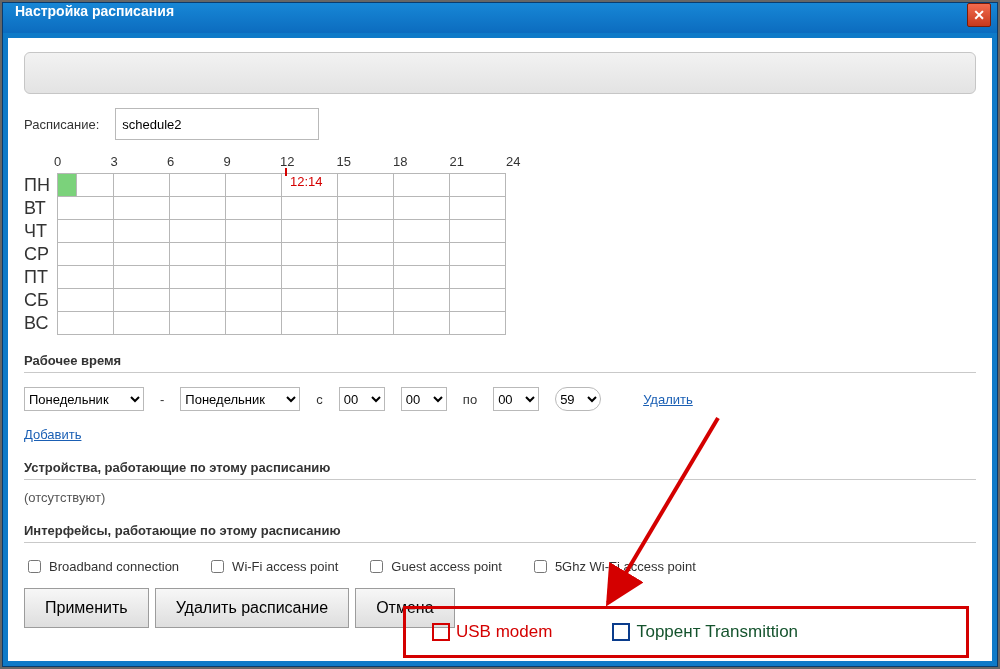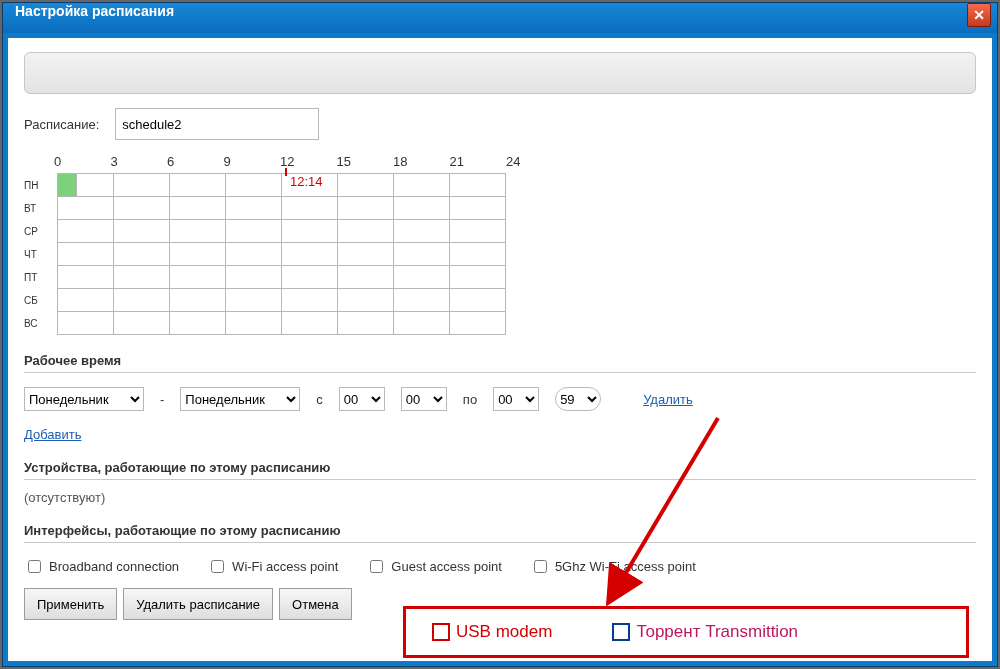--- a/index.html
+++ b/index.html
@@ -11,29 +11,29 @@
   .banner{height:40px;border:1px solid #c6c6c6;border-radius:6px;background:linear-gradient(to bottom,#f2f2f2,#e3e3e3);}
   .row{margin-top:14px;display:flex;align-items:center;gap:16px;}
   .text-input{border:1px solid #b9b9b9;height:22px;padding:4px 6px;font-size:13px;width:190px;background:#fff;}
   .grid-wrap{margin-top:14px;}
   .hours-row{display:flex;margin-left:30px;}
   .hour-label{width:56.5px;text-align:left;font-size:13px;color:#333;position:relative;}
   .time-marker{position:absolute;color:#d40000;font-size:13px;}
   .time-tick{position:absolute;width:2px;height:8px;background:#d40000;}
   .day-table{border-collapse:collapse;margin-top:4px;}
   .day-table td{border:1px solid #b7b7b7;height:22px;padding:0;}
-  .day-label{width:29px;border:none !important;font-size:10px;text-align:left;padding-right:4px !important;}
+  .day-label{width:29px;border:none !important;font-size:18px;text-align:left;padding-right:4px !important;}
   .cell{width:55px;}
   .cell-filled{background:#7bd27b;}
   .section-title{font-weight:bold;margin-top:18px;font-size:13px;}
   .hr{border:none;border-top:1px solid #c9c9c9;margin:4px 0 10px 0;}
   .select{border:1px solid #b9b9b9;height:24px;font-size:13px;background:#fff;}
   .link{color:#1a5fb4;text-decoration:underline;cursor:pointer;}
   .muted{color:#555;}
-  .btn{height:32px;border:1px solid #9c9c9c;background:linear-gradient(to bottom,#f7f7f7,#dedede);font-size:13px;padding:0 12px;cursor:pointer;}
+  .btn{height:40px;border:1px solid #9c9c9c;background:linear-gradient(to bottom,#f7f7f7,#dedede);font-size:16px;padding:0 20px;cursor:pointer;}
   .chk{display:inline-flex;align-items:center;gap:5px;margin-right:12px;font-size:13px;}
   .chk input{width:13px;height:13px;}
   .annot-box{position:absolute;border:3px solid #d40000;}
   .annot-chk{display:inline-flex;align-items:center;gap:6px;font-size:17px;}
   .annot-square{width:14px;height:14px;border:2px solid;display:inline-block;}
   .arrow-svg{position:absolute;pointer-events:none;}
 </style>
 </head>
 <body>
 
@@ -86,32 +86,32 @@
               <td class="cell" colspan="2"></td>
               <td class="cell"></td>
               <td class="cell"></td>
               <td class="cell"></td>
               <td class="cell"></td>
               <td class="cell"></td>
               <td class="cell"></td>
               <td class="cell"></td>
             </tr>
         <tr>
+              <td class="day-label">ЧТ</td>
+              <td class="cell" colspan="2"></td>
+              <td class="cell"></td>
+              <td class="cell"></td>
+              <td class="cell"></td>
+              <td class="cell"></td>
+              <td class="cell"></td>
+              <td class="cell"></td>
+              <td class="cell"></td>
+            </tr>
+        <tr>
               <td class="day-label">СР</td>
-              <td class="cell" colspan="2"></td>
-              <td class="cell"></td>
-              <td class="cell"></td>
-              <td class="cell"></td>
-              <td class="cell"></td>
-              <td class="cell"></td>
-              <td class="cell"></td>
-              <td class="cell"></td>
-            </tr>
-        <tr>
-              <td class="day-label">ЧТ</td>
               <td class="cell" colspan="2"></td>
               <td class="cell"></td>
               <td class="cell"></td>
               <td class="cell"></td>
               <td class="cell"></td>
               <td class="cell"></td>
               <td class="cell"></td>
               <td class="cell"></td>
             </tr>
         <tr>
@@ -203,21 +203,21 @@
       <button class="btn">Удалить расписание</button>
       <button class="btn">Отмена</button>
     </div>
 
     <div class="annot-box" style="left:395px;top:568px;width:560px;height:46px;">
       <div style="display:flex;align-items:center;height:100%;padding-left:26px;gap:60px;text-align:center;">
         <span class="annot-chk" style="color:#d40000;">
           <span class="annot-square" style="border-color:#d40000;"></span>
           <span>USB modem</span>
         </span>
-        <span class="annot-chk" style="color:#be185d;">
+        <span class="annot-chk" style="color:#14532d;">
           <span class="annot-square" style="border-color:#0a3c8c;"></span>
           <span>Торрент Transmittion</span>
         </span>
       </div>
     </div>
 
     <svg class="arrow-svg" style="left:580px;top:370px;" width="220" height="220">
       <defs>
           <marker id="ah" markerWidth="12" markerHeight="12" refX="9" refY="5" orient="auto">
             <path d="M0,0 L10,5 L0,10 Z" fill="#d40000"></path>

